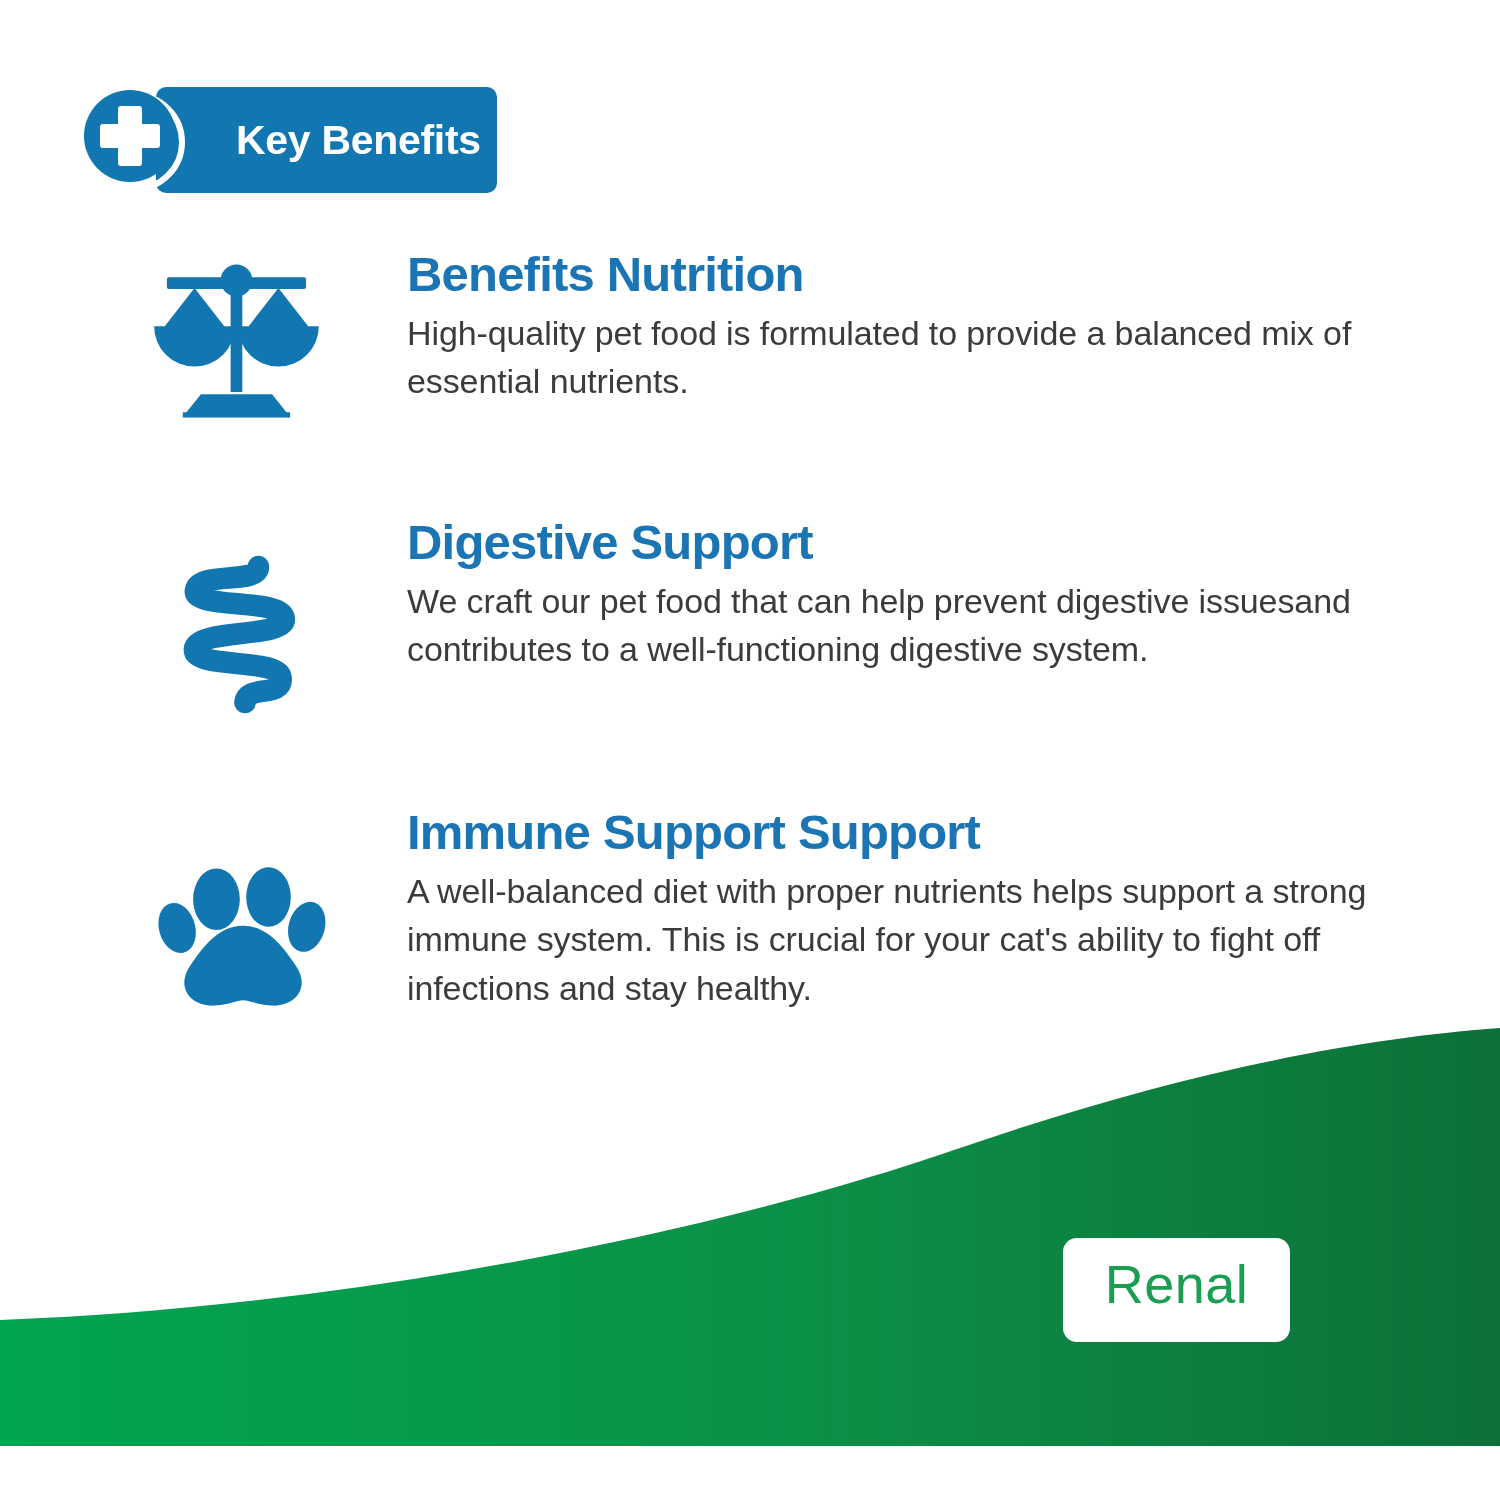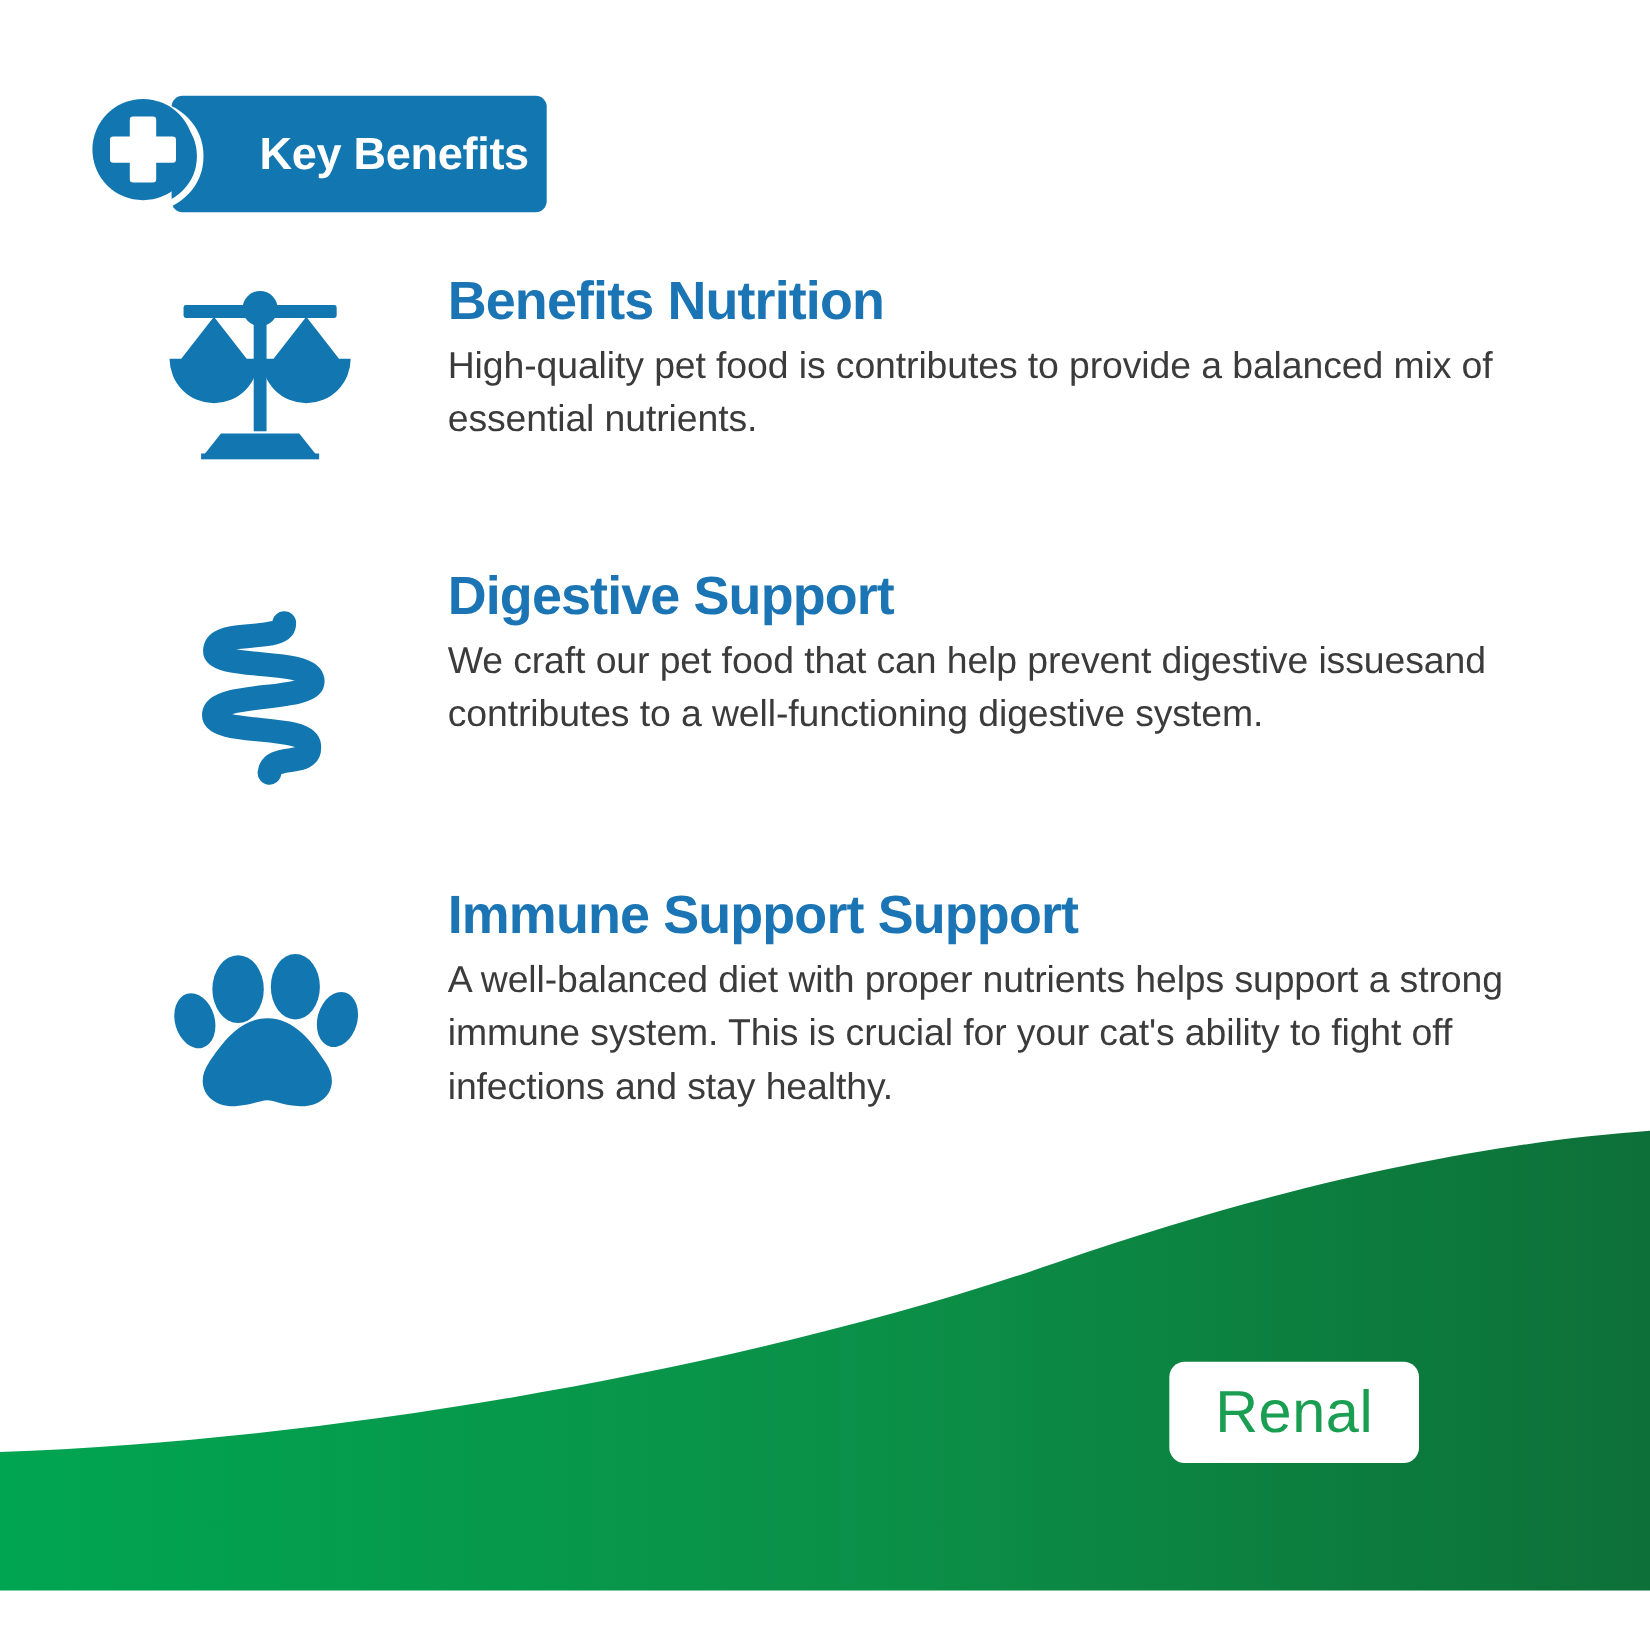--- a/index.html
+++ b/index.html
@@ -128,21 +128,21 @@
     width: 1500px;
     height: 460px;
   }
 
   
   #renal-badge {
     position: absolute;
     left: 1063px;
     top: 1238px;
     width: 227px;
-    height: 92px;
+    height: 104px;
     background: #ffffff;
     border-radius: 14px;
   }
   #renal-label {
     display: block;
     width: 100%;
     height: 92px;
     line-height: 92px;
     text-align: center;
     color: #1a9e52;
@@ -179,21 +179,21 @@
         <path d="M2 62 A38 38 0 0 0 78 62 Z M40 26 L68 62 L12 62 Z" fill-rule="evenodd"></path>
 
         <path d="M81 62 A38 38 0 0 0 157 62 Z M119 26 L147 62 L91 62 Z" fill-rule="evenodd"></path>
 
         <path d="M30 146 L46 126 L113 126 L129 146 Z"></path>
         <rect x="29" y="143" width="101" height="5"></rect>
       </g>
     </svg>
     <div class="benefit-text">
       <h2 class="benefit-heading">Benefits Nutrition</h2>
-      <p class="benefit-body">High-quality pet food is contributes to provide a balanced mix of essential nutrients.</p>
+      <p class="benefit-body">High-quality pet food is formulated to provide a balanced mix of essential nutrients.</p>
     </div>
   </div>
 
   <div class="benefit-row" id="row-1">
     <svg class="benefit-icon" viewBox="0 0 150 165">
       <g fill="none" stroke="#1277b0" stroke-width="21" stroke-linecap="round" stroke-linejoin="round">
         <path d="M88 18
                  C 88 36, 30 22, 27 41
                  C 24 60, 110 48, 113 68
                  C 116 88, 28 78, 26 98

